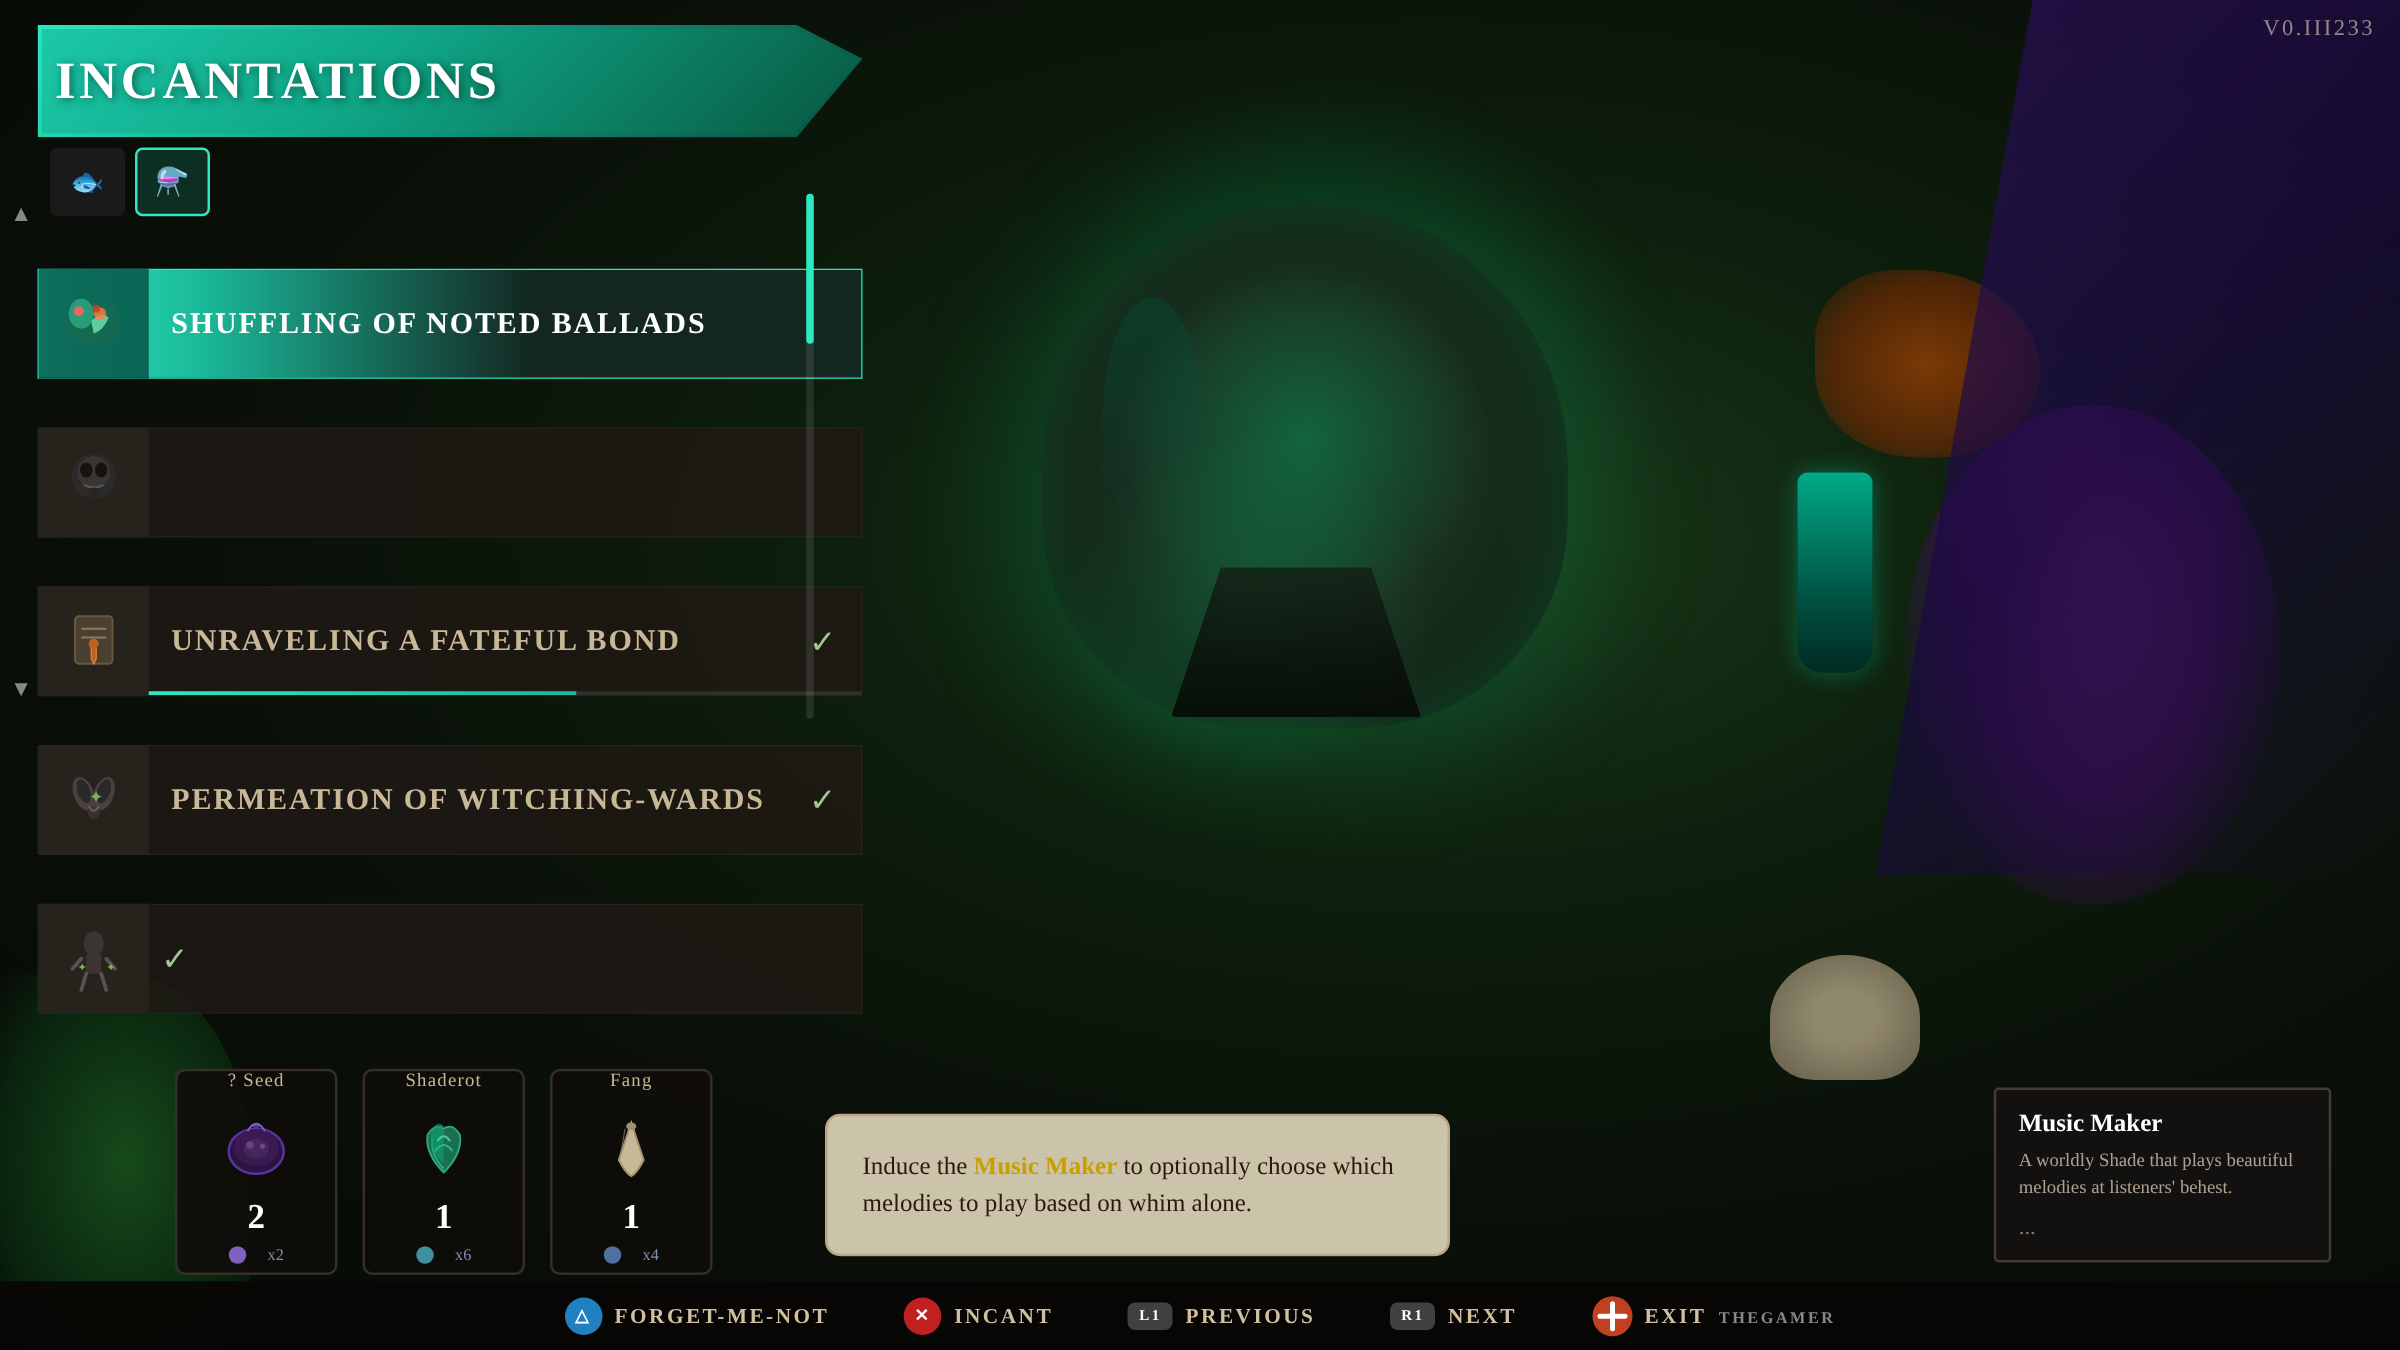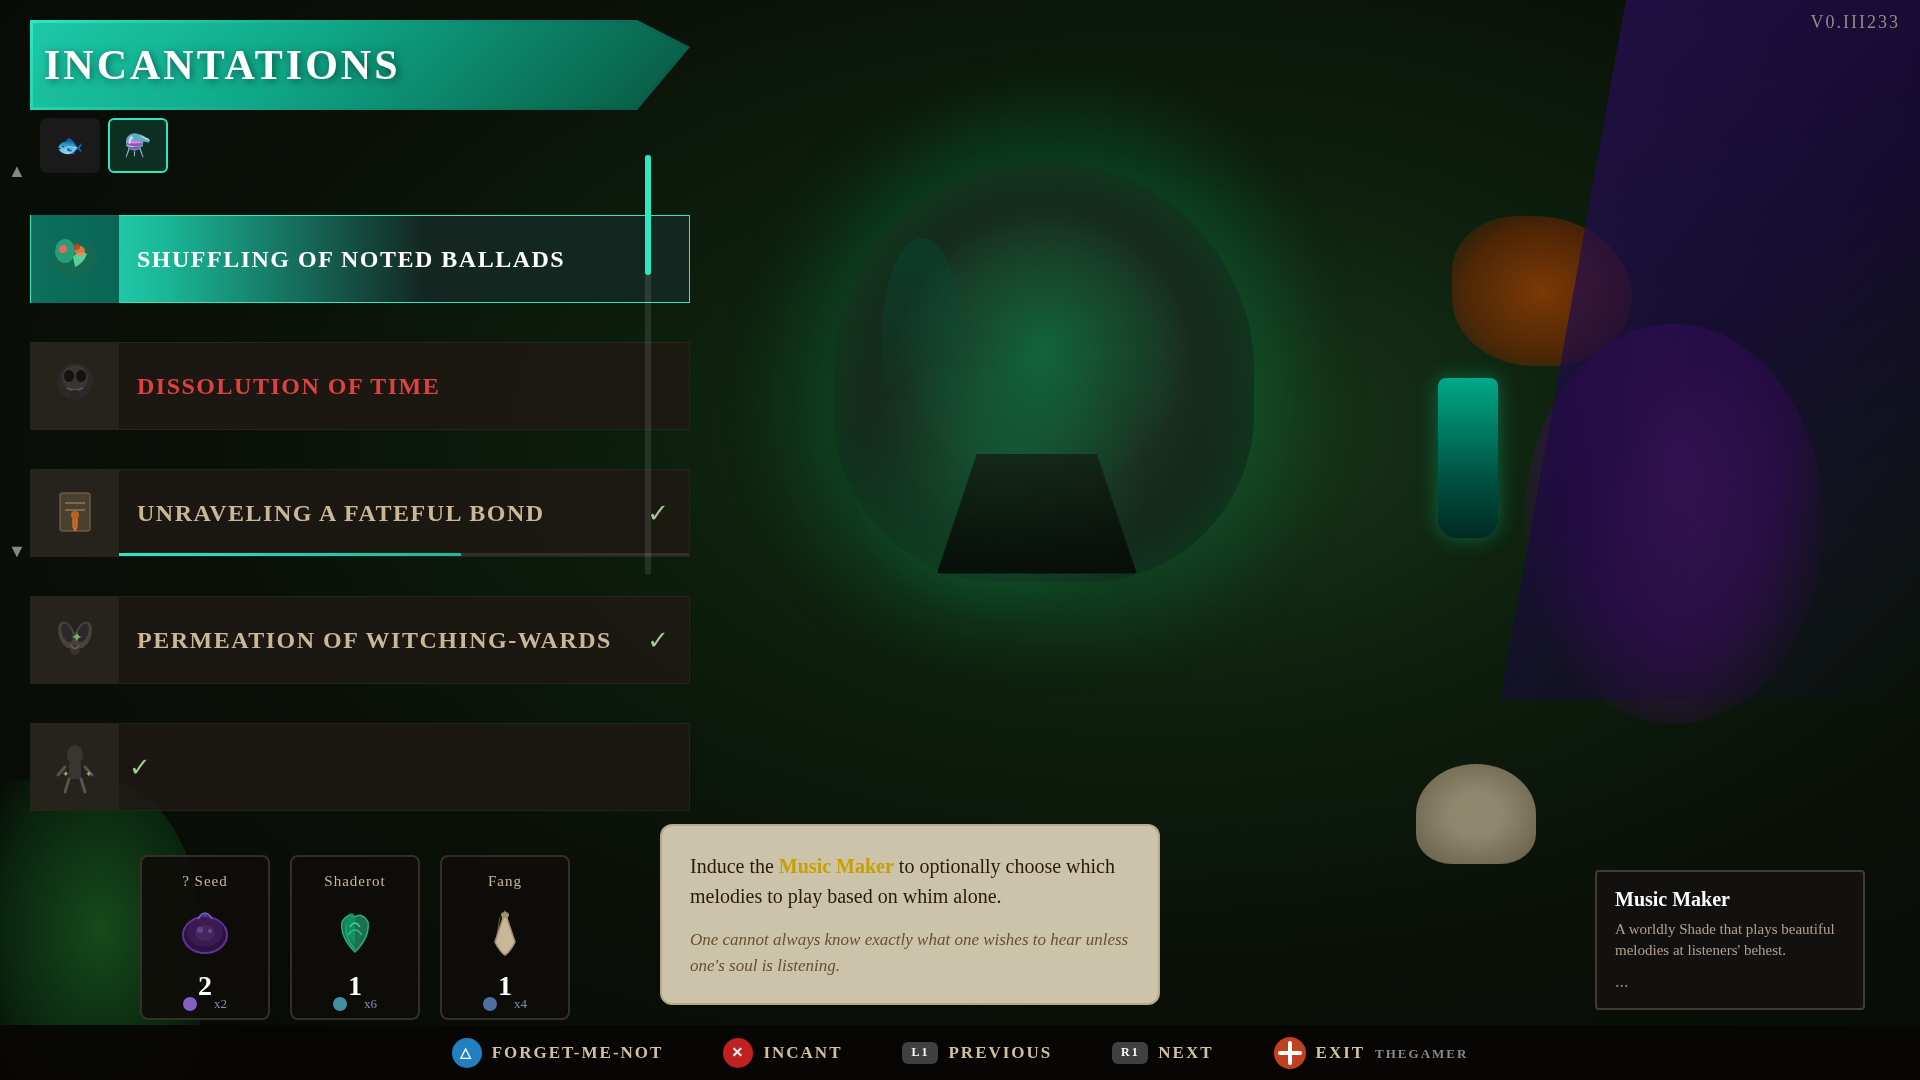--- a/index.html
+++ b/index.html
@@ -233,21 +233,21 @@
     }
     .ingredient-card {
       width: 130px;
       height: 165px;
       background: rgba(15,12,10,0.9);
       border: 2px solid rgba(80,70,60,0.6);
       border-radius: 8px;
       display: flex;
       flex-direction: column;
       align-items: center;
-      padding: 16px;
+      padding: 0;
       position: relative;
     }
     .ingredient-label {
       font-size: 15px;
       color: #c8b898;
       font-family: 'Georgia', serif;
       letter-spacing: 1px;
       margin-bottom: 4px;
       text-align: center;
     }
@@ -478,21 +478,20 @@
       <div class="item-icon-box">
         <svg width="60" height="60" viewBox="0 0 60 60">
           <circle cx="30" cy="25" r="18" fill="#2a2a2a"></circle>
           <circle cx="30" cy="22" r="13" fill="#3a3530"></circle>
           <ellipse cx="24" cy="20" rx="5" ry="6" fill="#151210"></ellipse>
           <ellipse cx="36" cy="20" rx="5" ry="6" fill="#151210"></ellipse>
           <path d="M22 32 Q30 36 38 32" stroke="#555" stroke-width="2" fill="none"></path>
           <circle cx="30" cy="38" r="4" fill="#2a2520"></circle>
         </svg>
       </div>
-      <span class="item-name red">Dissolution of Time</span>
     </div>
 
     <div class="incantation-item">
       <div class="item-icon-box">
         <svg width="60" height="60" viewBox="0 0 60 60">
           <rect x="15" y="10" width="30" height="38" rx="3" fill="#4a4030" stroke="#6a5a40" stroke-width="1.5"></rect>
           <line x1="20" y1="20" x2="40" y2="20" stroke="#8a7a60" stroke-width="1.5"></line>
           <line x1="20" y1="27" x2="40" y2="27" stroke="#8a7a60" stroke-width="1.5"></line>
           <path d="M28 34 L32 34 L32 44 L30 48 L28 44 Z" fill="#c06020" stroke="#e08040" stroke-width="1"></path>
           <circle cx="30" cy="32" r="4" fill="#c06020"></circle>
@@ -601,21 +600,20 @@
       <span class="stock-icon" style="background:#5070a0;"></span>
       <span>x4</span>
     </div>
   </div>
 </div>
 
 <div class="desc-panel">
   <div class="desc-main-text">
     <span>Induce the </span><span class="desc-highlight">Music Maker</span><span> to optionally choose which melodies to play based on whim alone.</span>
   </div>
-  <div class="desc-italic">One cannot always know exactly what one wishes to hear unless one's soul is listening.</div>
 </div>
 
 <div class="tooltip-box">
   <div class="tooltip-title">Music Maker</div>
   <div class="tooltip-text">A worldly Shade that plays beautiful melodies at listeners' behest.</div>
   <div class="tooltip-dots">...</div>
 </div>
 
 <div class="bottom-bar">
 

